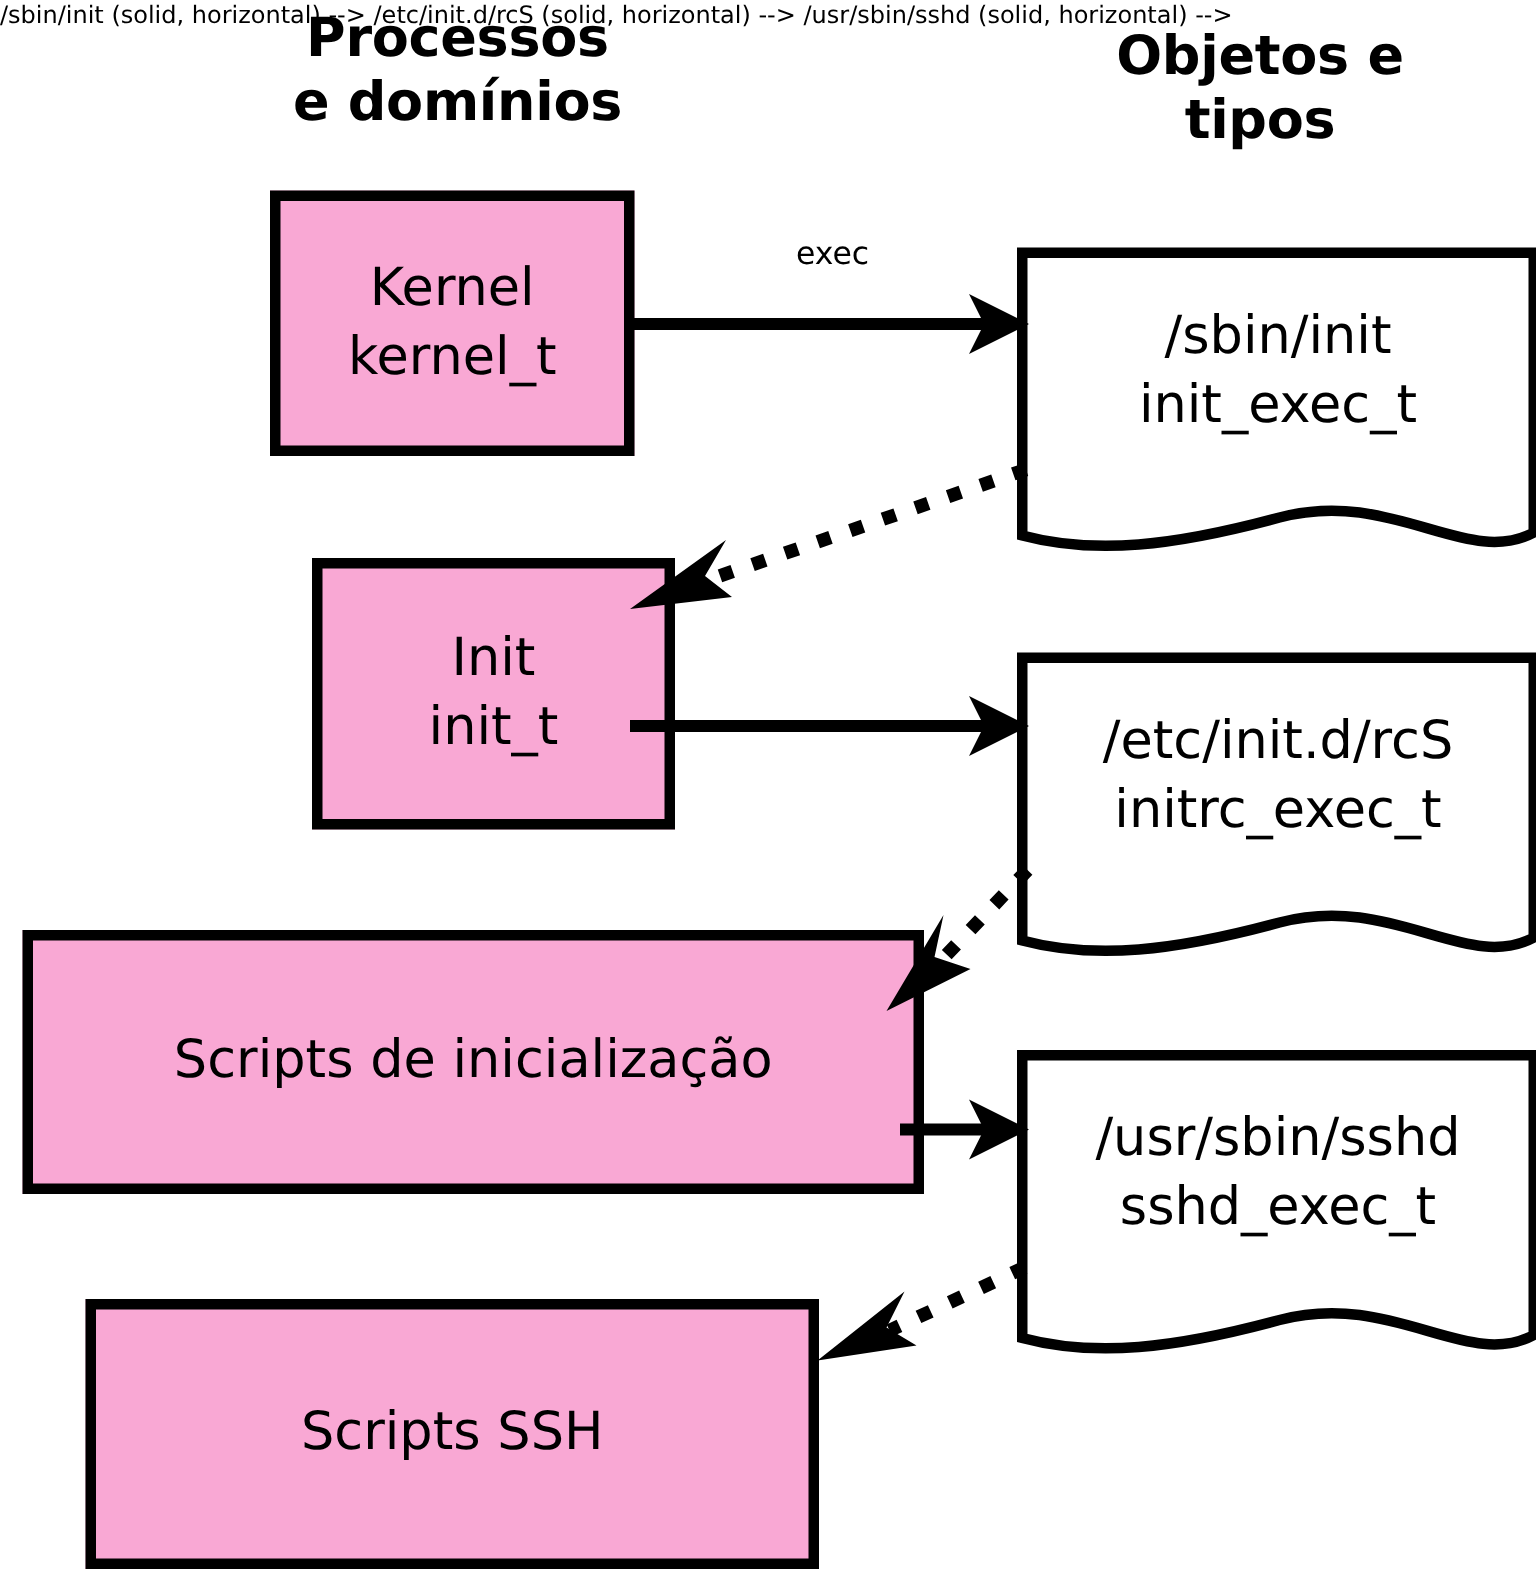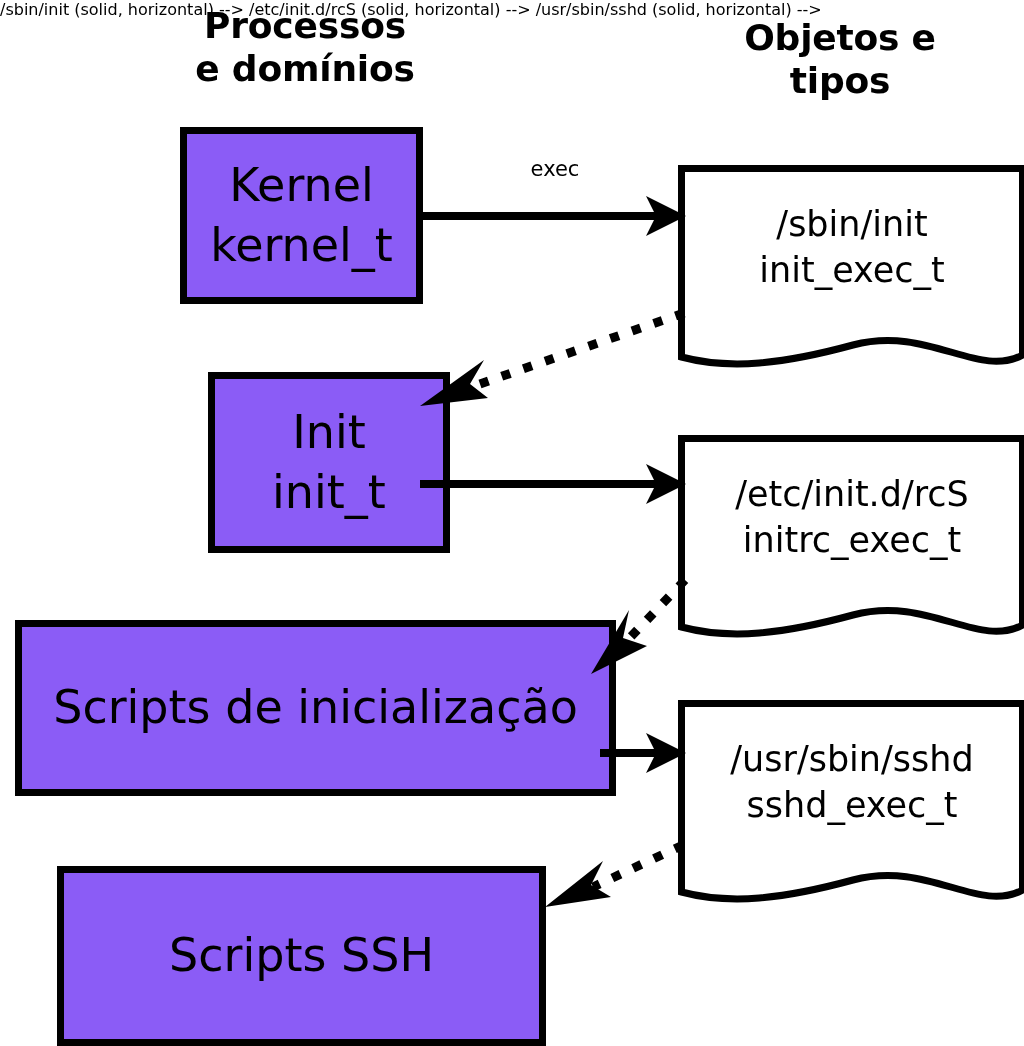--- a/index.html
+++ b/index.html
@@ -32,26 +32,26 @@
     white-space: pre-line;
   }
   #header-left  { left: 120px; top: 4px;  width: 370px; }
   #header-right { left: 660px; top: 16px;  width: 360px; }
 
   
   .proc-box {
     position: absolute;
     box-sizing: border-box;
     border: 7px solid #000;
-    background: #8b5cf6;
+    background: #f9a8d4;
     display: flex;
     flex-direction: column;
     align-items: center;
     justify-content: center;
-    font-size: 46px;
+    font-size: 35px;
     line-height: 1.30;
     text-align: center;
   }
   .proc-box .l1, .proc-box .l2 { display: block; }
 
   
   .doc-shape {
     position: absolute;
   }
   .doc-shape svg { display: block; overflow: visible; }

